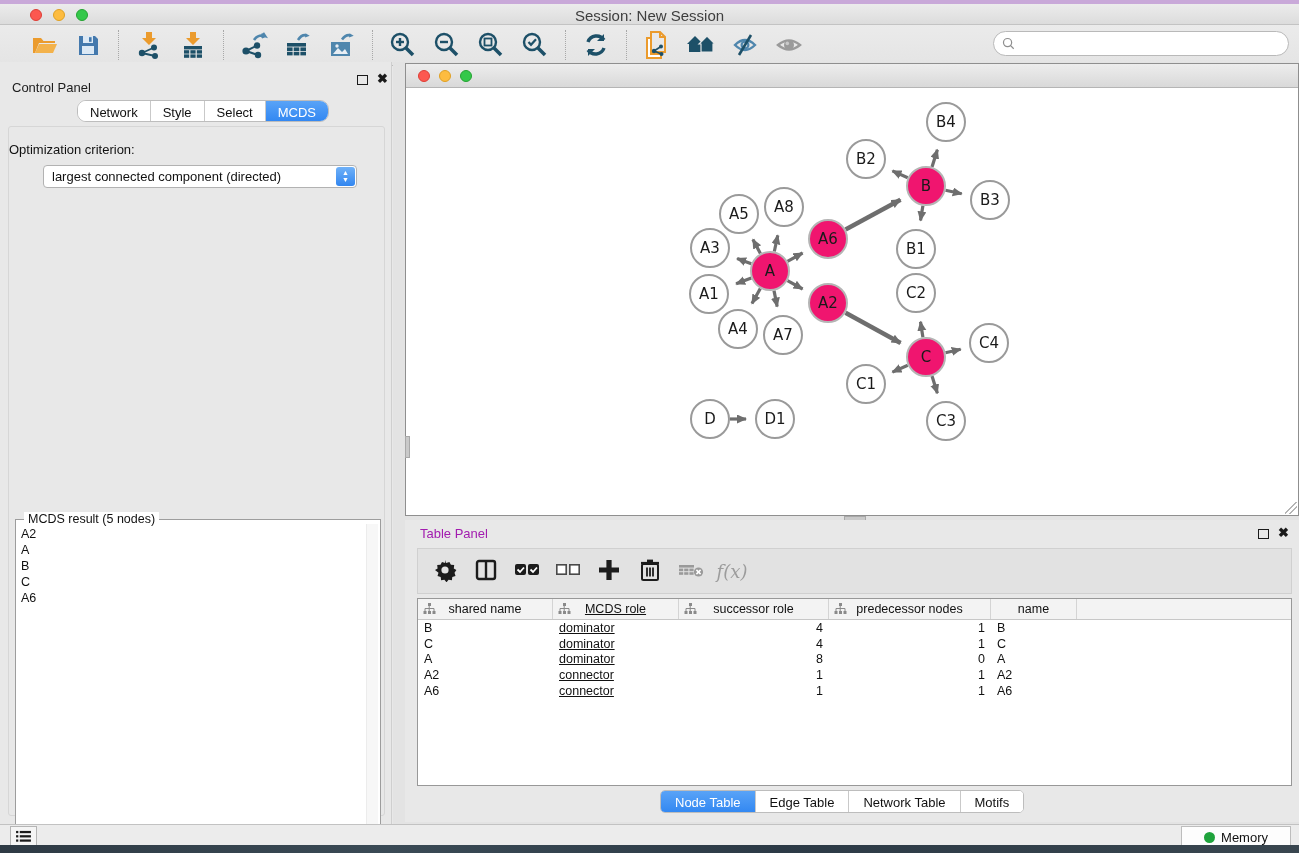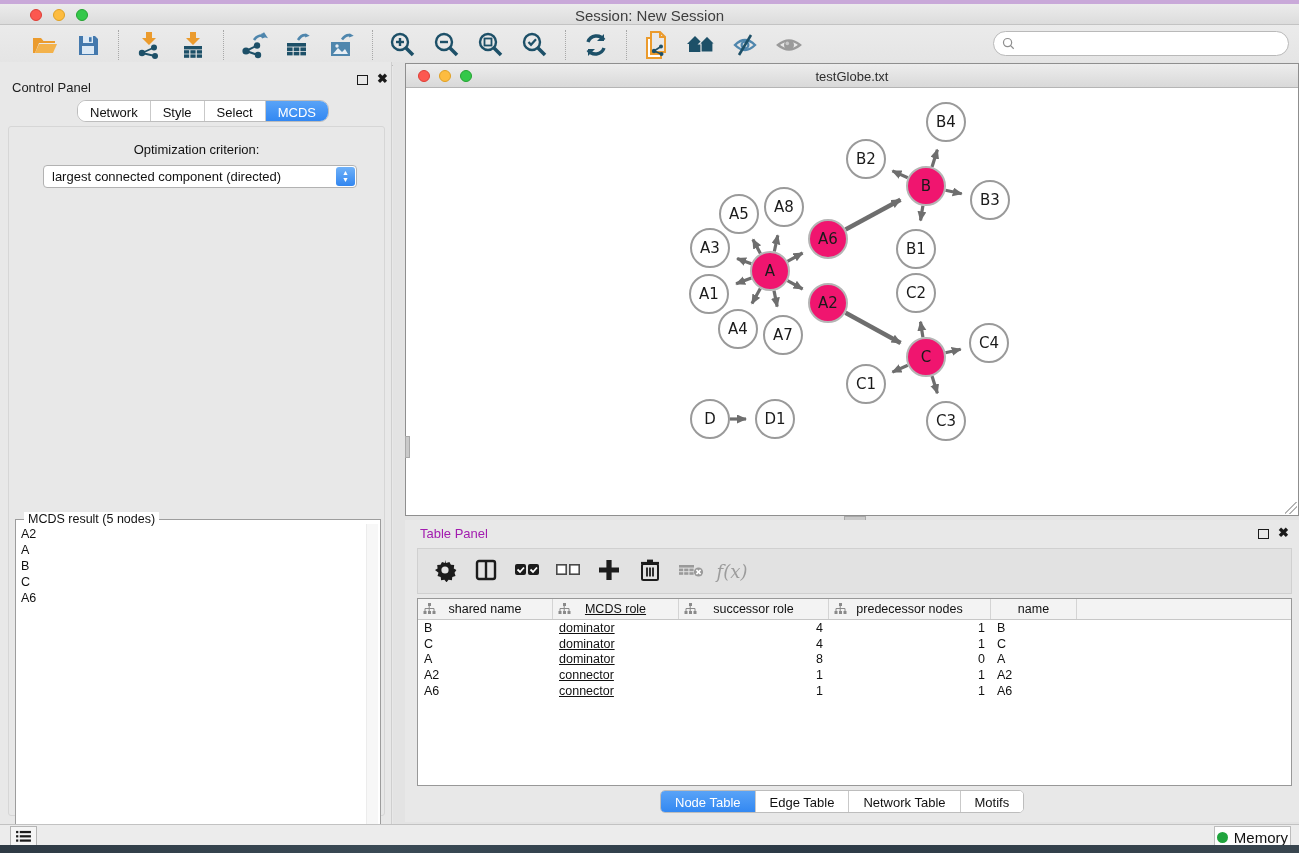--- a/index.html
+++ b/index.html
@@ -34,21 +34,21 @@
   .panel-close { position:absolute; top:1px; font-size:13px; font-weight:bold; color:#1a1a1a; cursor:pointer; }
   .cp-header .panel-float { left:357px; } .cp-header .panel-close { left:377px; }
 
   .seg-tabs { position:absolute; display:inline-flex; border:1px solid #bdbdbd; border-radius:5px; overflow:hidden; background:#fff; }
   .cp-tabs { left:77px; top:38px; height:22px;border-radius:9px; }
   .seg-tab { font-size:13px; color:#111; padding:2px 12px 0; background:#fff; border-right:1px solid #c9c9c9; cursor:pointer; display:flex; align-items:center; }
   .seg-tab:last-child { border-right:none; }
   .seg-tab.active { background:linear-gradient(#59a3f7,#3388f2); color:#fff; }
 
   .cp-inner { position:absolute; left:8px; top:64px; width:377px; height:690px; border:1px solid #d6d6d6; border-radius:3px; background:#e8e8e8; }
-  .opt-label { position:absolute; left:0; width:100%; top:15px; text-align:center; font-size:13px; color:#111; }
+  .opt-label { position:absolute; left:0; width:100%; top:15px; font-size:13px; color:#111; }
   .dropdown { position:absolute; left:34px; top:38px; width:314px; height:23px; background:#fff; border:1px solid #b2b2b2; border-radius:4px; display:flex; align-items:center; cursor:pointer; }
   .dropdown .dd-text { flex:1; font-size:13px; padding-left:8px; color:#111; white-space:nowrap; overflow:hidden; }
   .dd-stepper { width:19px; height:19px; margin-right:1px; border-radius:3px; background:linear-gradient(#6fb1f8,#3286f0); display:flex; flex-direction:column; align-items:center; justify-content:center; gap:1px; }
   .dd-stepper span { color:#fff; font-size:7px; line-height:6px; }
   .btn-row { position:absolute; left:0; top:71px; width:100%; display:flex; justify-content:center; gap:15px; }
   .mac-btn { background:linear-gradient(#ffffff,#f2f2f2); border:1px solid #b0b0b0; border-radius:4px; font-size:13px; color:#111; padding:3px 14px; height:22px; cursor:pointer; }
 
   .result-box { position:absolute; left:6px; top:392px; width:366px; height:338px; border:1px solid #9d9d9d; background:#fff; }
   .result-legend { position:absolute; left:8px; top:-8px; background:#fff; padding:0 4px; font-size:12.5px; color:#111; }
   .result-legend-bg { position:absolute; left:8px; top:-8px; background:#e8e8e8; padding:0 4px; font-size:12.5px; color:#111; }
@@ -87,21 +87,21 @@
   .td { padding:0 6px; display:flex; align-items:center; }
   .td.num { justify-content:flex-end; }
   .c0{width:135px;} .c1{width:126px;text-decoration:underline;} .c2{width:150px;} .c3{width:162px;} .c4{width:86px;}
 
   .tp-tabs { left:255px; top:270px; height:23px; }
   .tp-tabs .seg-tab { padding:2px 14px 0; }
 
   
   .statusbar { position:absolute; left:0; top:820px; width:100%; height:25px; background:#ececec; border-top:1px solid #c2c2c2; }
   .list-btn { position:absolute; left:10px; top:1px; width:27px; height:21px; background:#f5f5f5; border:1px solid #b5b5b5; display:flex; align-items:center; justify-content:center; cursor:pointer; }
-  .memory-btn { position:absolute; right:8px; top:1px; height:22px; background:#fdfdfd; border:1px solid #bdbdbd; display:flex; align-items:center; gap:6px; padding:0 2px; font-size:15px; color:#111; cursor:pointer; }
+  .memory-btn { position:absolute; right:8px; top:1px; height:22px; background:#fdfdfd; border:1px solid #bdbdbd; display:flex; align-items:center; gap:6px; padding:0 22px; font-size:13px; color:#111; cursor:pointer; }
   .mem-dot { width:11px; height:11px; border-radius:50%; background:#1fa33c; }
 </style>
 </head>
 <body>
 
 <div class="desktop">
   <div class="top-strip"></div>
 
   <div class="app">
     <div class="titlebar">
@@ -352,21 +352,20 @@
 
     <div class="right-bg"></div>
 
     <div class="net-window">
       <div class="net-titlebar">
         <div class="lights">
           <div class="light red"></div>
           <div class="light yellow"></div>
           <div class="light green"></div>
         </div>
-        <div class="net-title">testGlobe.txt</div>
       </div>
       <div class="net-canvas" id="net-canvas">
           <svg width="892" height="426" viewBox="0 0 892 426">
             <defs>
               <marker id="arr" markerUnits="userSpaceOnUse" markerWidth="12" markerHeight="10" refX="9" refY="4.5" orient="auto">
                 <path d="M0,0 L10,4.5 L0,9 z" fill="#6e6e6e"></path>
               </marker>
             </defs>
             <line x1="354.4" y1="164.4" x2="346.9" y2="150.5" stroke="#6e6e6e" stroke-width="3.2" marker-end="url(#arr)"></line>
             <line x1="368.3" y1="162.5" x2="371.8" y2="146.3" stroke="#6e6e6e" stroke-width="3.2" marker-end="url(#arr)"></line>

